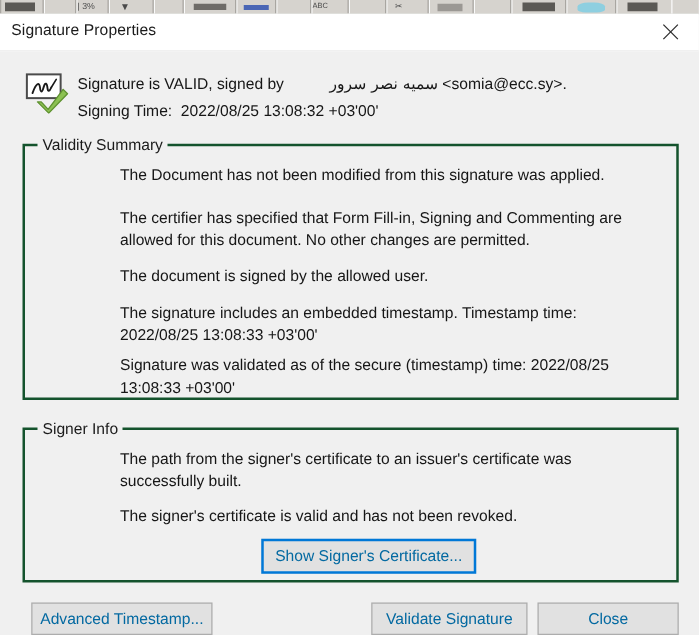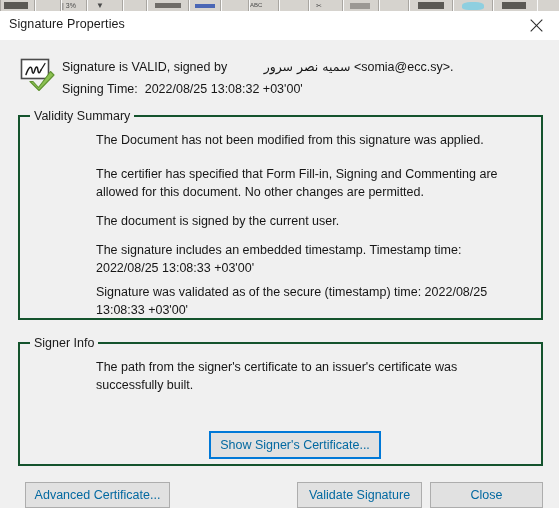--- a/index.html
+++ b/index.html
@@ -221,31 +221,32 @@
     </div>
     <div class="hdr-line2">
       <span>Signing Time:</span>&nbsp;&nbsp;<span>2022/08/25 13:08:32 +03'00'</span>
     </div>
   </div>
 
   <div class="group" id="validity-group">
     <div class="group-label">Validity Summary</div>
     <div class="para" style="left:76px; top:14px; width:415px;">The Document has not been modified from this signature was applied.</div>
     <div class="para" style="left:76px; top:48px; width:418px;">The certifier has specified that Form Fill-in, Signing and Commenting are allowed for this document. No other changes are permitted.</div>
-    <div class="para" style="left:76px; top:95px; width:415px;">The document is signed by the current user.</div>
+    <div class="para" style="left:76px; top:95px; width:415px;">The document is signed by the allowed user.</div>
     <div class="para" style="left:76px; top:124px; width:392px;">The signature includes an embedded timestamp. Timestamp time: 2022/08/25 13:08:33 +03'00'</div>
     <div class="para" style="left:76px; top:166px; width:392px;">Signature was validated as of the secure (timestamp) time: 2022/08/25 13:08:33 +03'00'</div>
   </div>
 
   <div class="group" id="signer-group">
     <div class="group-label">Signer Info</div>
     <div class="para" style="left:76px; top:14px; width:418px;">The path from the signer's certificate to an issuer's certificate was successfully built.</div>
+    <div class="para" style="left:76px; top:60px; width:418px;">The signer's certificate is valid and has not been revoked.</div>
   </div>
 
   <button class="btn btn-focus" id="show-cert-btn">Show Signer's Certificate...</button>
 
-  <button class="btn" id="advanced-btn">Advanced Certificate...</button>
+  <button class="btn" id="advanced-btn">Advanced Timestamp...</button>
 
   <button class="btn" id="close-btn2">Close</button>
 
   <button class="btn" id="validate-btn">Validate Signature</button>
 
 </div>
 
 </body></html>

